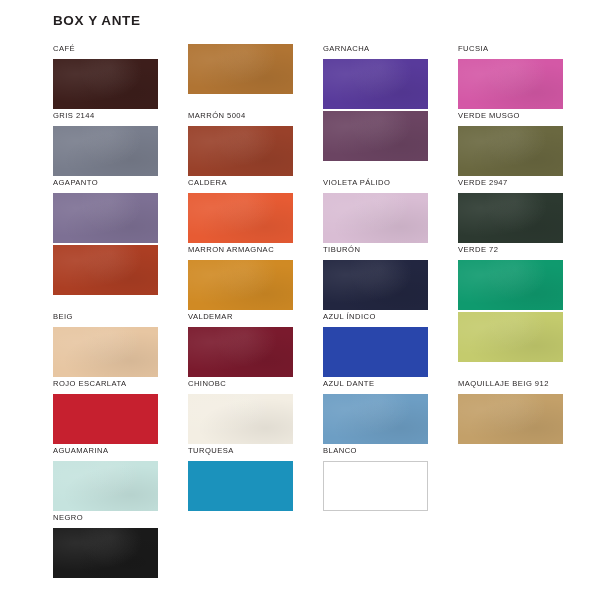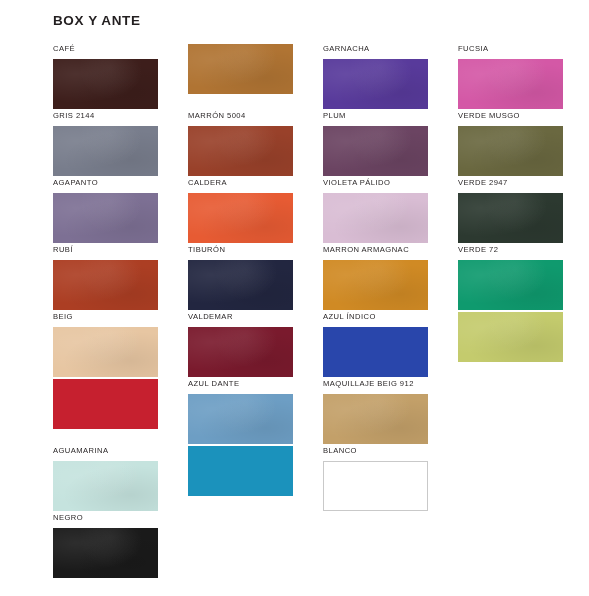--- a/index.html
+++ b/index.html
@@ -106,21 +106,20 @@
       <div class="swatch-row">
         <div class="swatch-cell">
           <div class="swatch-label">GRIS 2144</div>
           <div class="swatch-chip" style="background-color: rgb(120, 125, 140);"></div>
         </div>
         <div class="swatch-cell">
           <div class="swatch-label">MARRÓN 5004</div>
           <div class="swatch-chip" style="background-color: rgb(153, 65, 42);"></div>
         </div>
         <div class="swatch-cell">
-          <div class="swatch-label">PLUM</div>
           <div class="swatch-chip" style="background-color: rgb(107, 68, 98);"></div>
         </div>
         <div class="swatch-cell">
           <div class="swatch-label">VERDE MUSGO</div>
           <div class="swatch-chip" style="background-color: rgb(106, 104, 64);"></div>
         </div>
       </div>
       <div class="swatch-row">
         <div class="swatch-cell">
           <div class="swatch-label">AGAPANTO</div>
@@ -134,32 +133,31 @@
           <div class="swatch-label">VIOLETA PÁLIDO</div>
           <div class="swatch-chip" style="background-color: rgb(217, 189, 212);"></div>
         </div>
         <div class="swatch-cell">
           <div class="swatch-label">VERDE 2947</div>
           <div class="swatch-chip" style="background-color: rgb(44, 57, 48);"></div>
         </div>
       </div>
       <div class="swatch-row">
         <div class="swatch-cell">
-          <div class="swatch-label">RUBÍ</div>
           <div class="swatch-chip" style="background-color: rgb(172, 62, 35);"></div>
+        </div>
+        <div class="swatch-cell">
+          <div class="swatch-label">MARRON ARMAGNAC</div>
+          <div class="swatch-chip" style="background-color: rgb(208, 138, 36);"></div>
         </div>
         <div class="swatch-cell">
           <div class="swatch-label">TIBURÓN</div>
           <div class="swatch-chip" style="background-color: rgb(34, 38, 64);"></div>
         </div>
         <div class="swatch-cell">
-          <div class="swatch-label">MARRON ARMAGNAC</div>
-          <div class="swatch-chip" style="background-color: rgb(208, 138, 36);"></div>
-        </div>
-        <div class="swatch-cell">
           <div class="swatch-label">VERDE 72</div>
           <div class="swatch-chip" style="background-color: rgb(15, 154, 110);"></div>
         </div>
       </div>
       <div class="swatch-row">
         <div class="swatch-cell">
           <div class="swatch-label">BEIG</div>
           <div class="swatch-chip" style="background-color: rgb(231, 198, 162);"></div>
         </div>
         <div class="swatch-cell">
@@ -169,37 +167,43 @@
         <div class="swatch-cell">
           <div class="swatch-label">AZUL ÍNDICO</div>
           <div class="swatch-chip flat" style="background-color: rgb(41, 70, 171);"></div>
         </div>
         <div class="swatch-cell">
           <div class="swatch-chip" style="background-color: rgb(196, 203, 109);"></div>
         </div>
       </div>
       <div class="swatch-row">
         <div class="swatch-cell">
+          <div class="swatch-label">ROJO ESCARLATA</div>
           <div class="swatch-chip flat" style="background-color: rgb(198, 32, 47);"></div>
+        </div>
+        <div class="swatch-cell">
+          <div class="swatch-label">CHINOBC</div>
+          <div class="swatch-chip" style="background-color: rgb(243, 238, 227);"></div>
         </div>
         <div class="swatch-cell">
           <div class="swatch-label">AZUL DANTE</div>
           <div class="swatch-chip" style="background-color: rgb(109, 158, 196);"></div>
         </div>
         <div class="swatch-cell">
           <div class="swatch-label">MAQUILLAJE BEIG 912</div>
           <div class="swatch-chip" style="background-color: rgb(195, 160, 105);"></div>
         </div>
       </div>
       <div class="swatch-row">
         <div class="swatch-cell">
           <div class="swatch-label">AGUAMARINA</div>
           <div class="swatch-chip" style="background-color: rgb(197, 227, 222);"></div>
         </div>
         <div class="swatch-cell">
+          <div class="swatch-label">TURQUESA</div>
           <div class="swatch-chip flat" style="background-color: rgb(27, 146, 188);"></div>
         </div>
         <div class="swatch-cell">
           <div class="swatch-label">BLANCO</div>
           <div class="swatch-chip has-border flat" style="background-color: rgb(255, 255, 255);"></div>
         </div>
       </div>
       <div class="swatch-row">
         <div class="swatch-cell">
           <div class="swatch-label">NEGRO</div>

